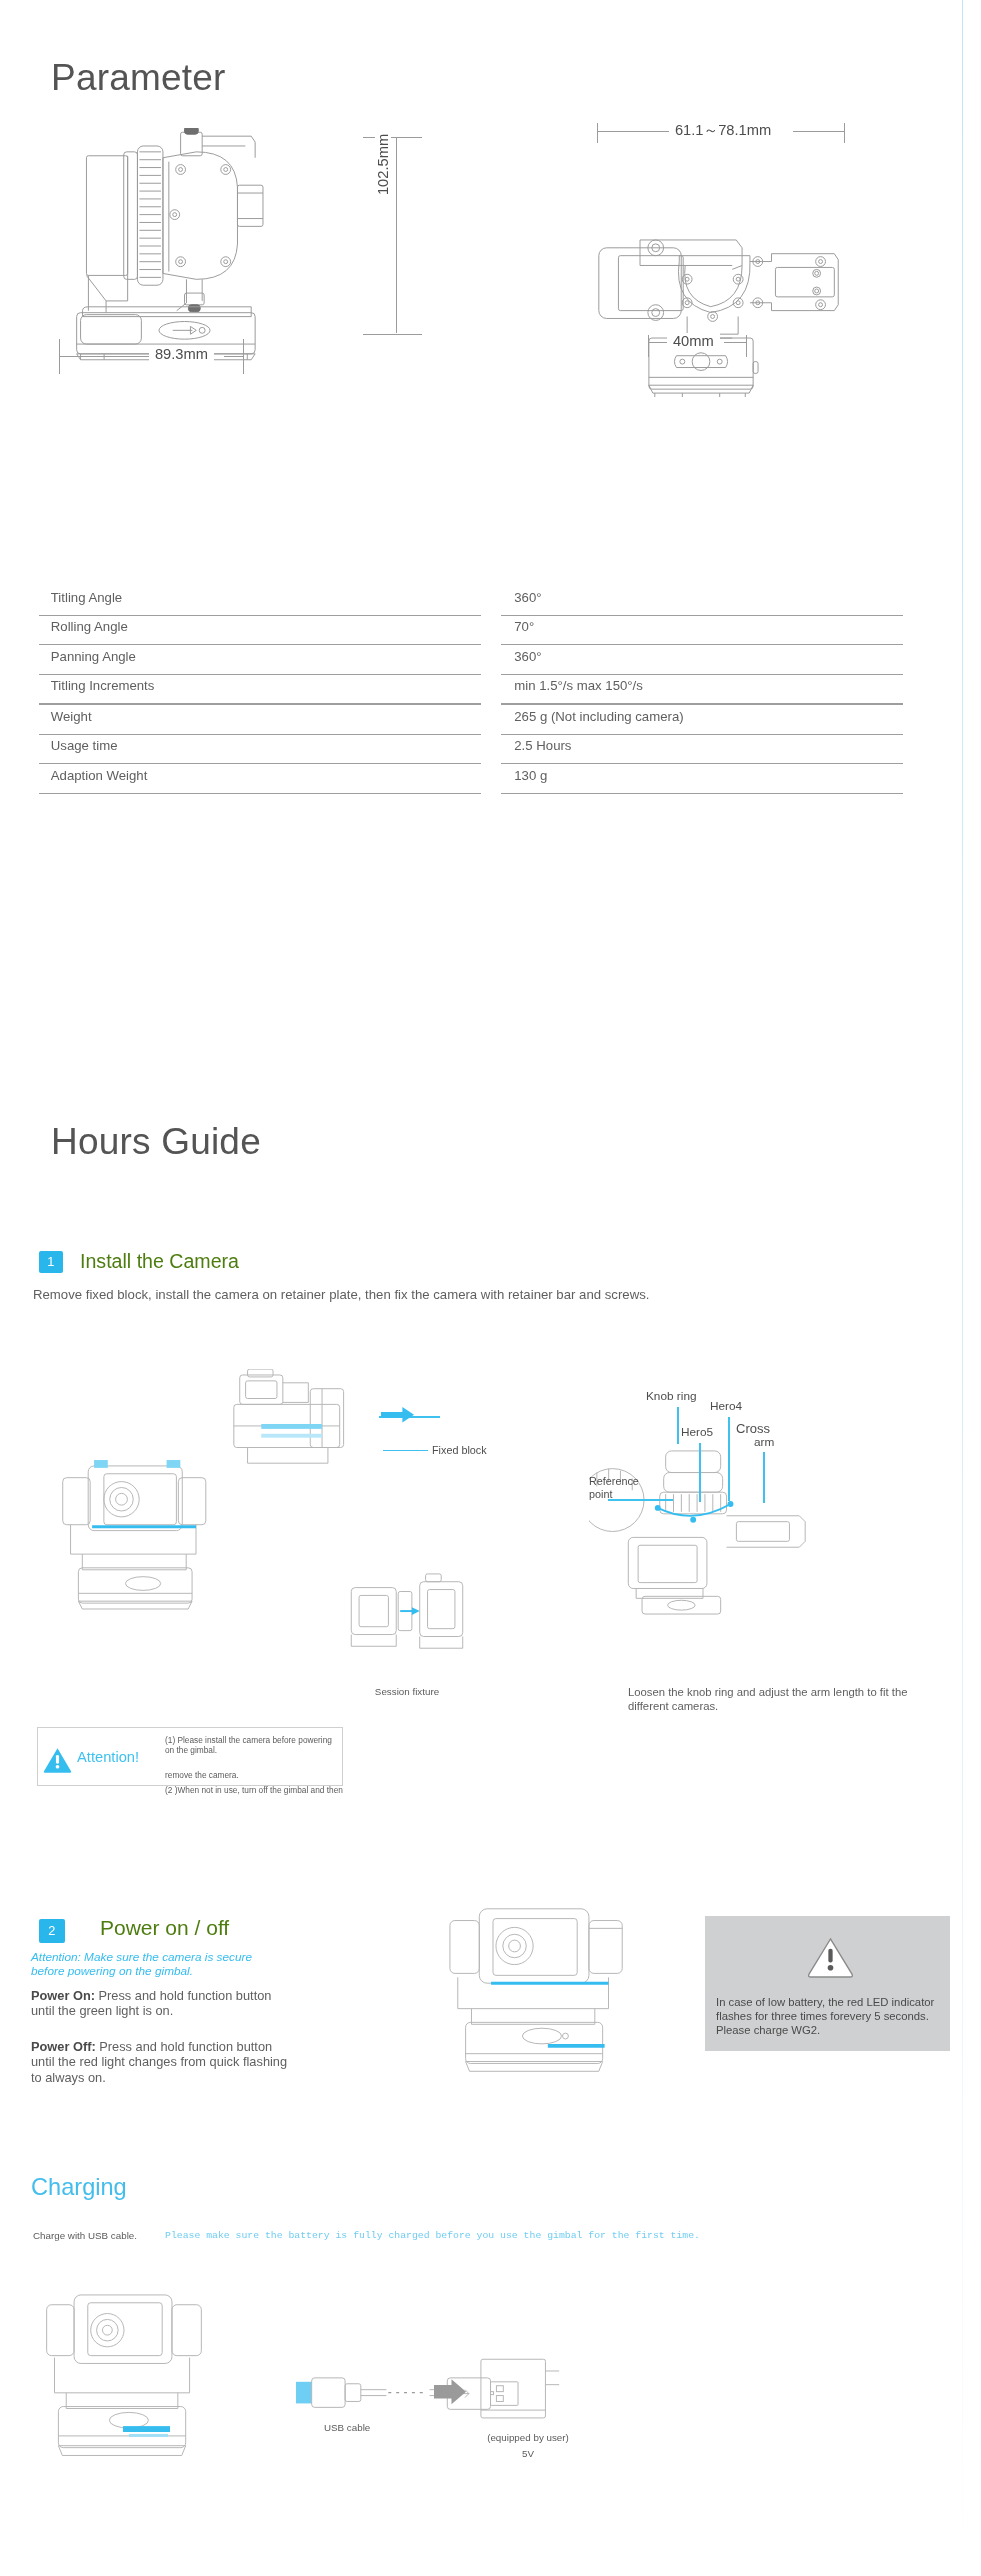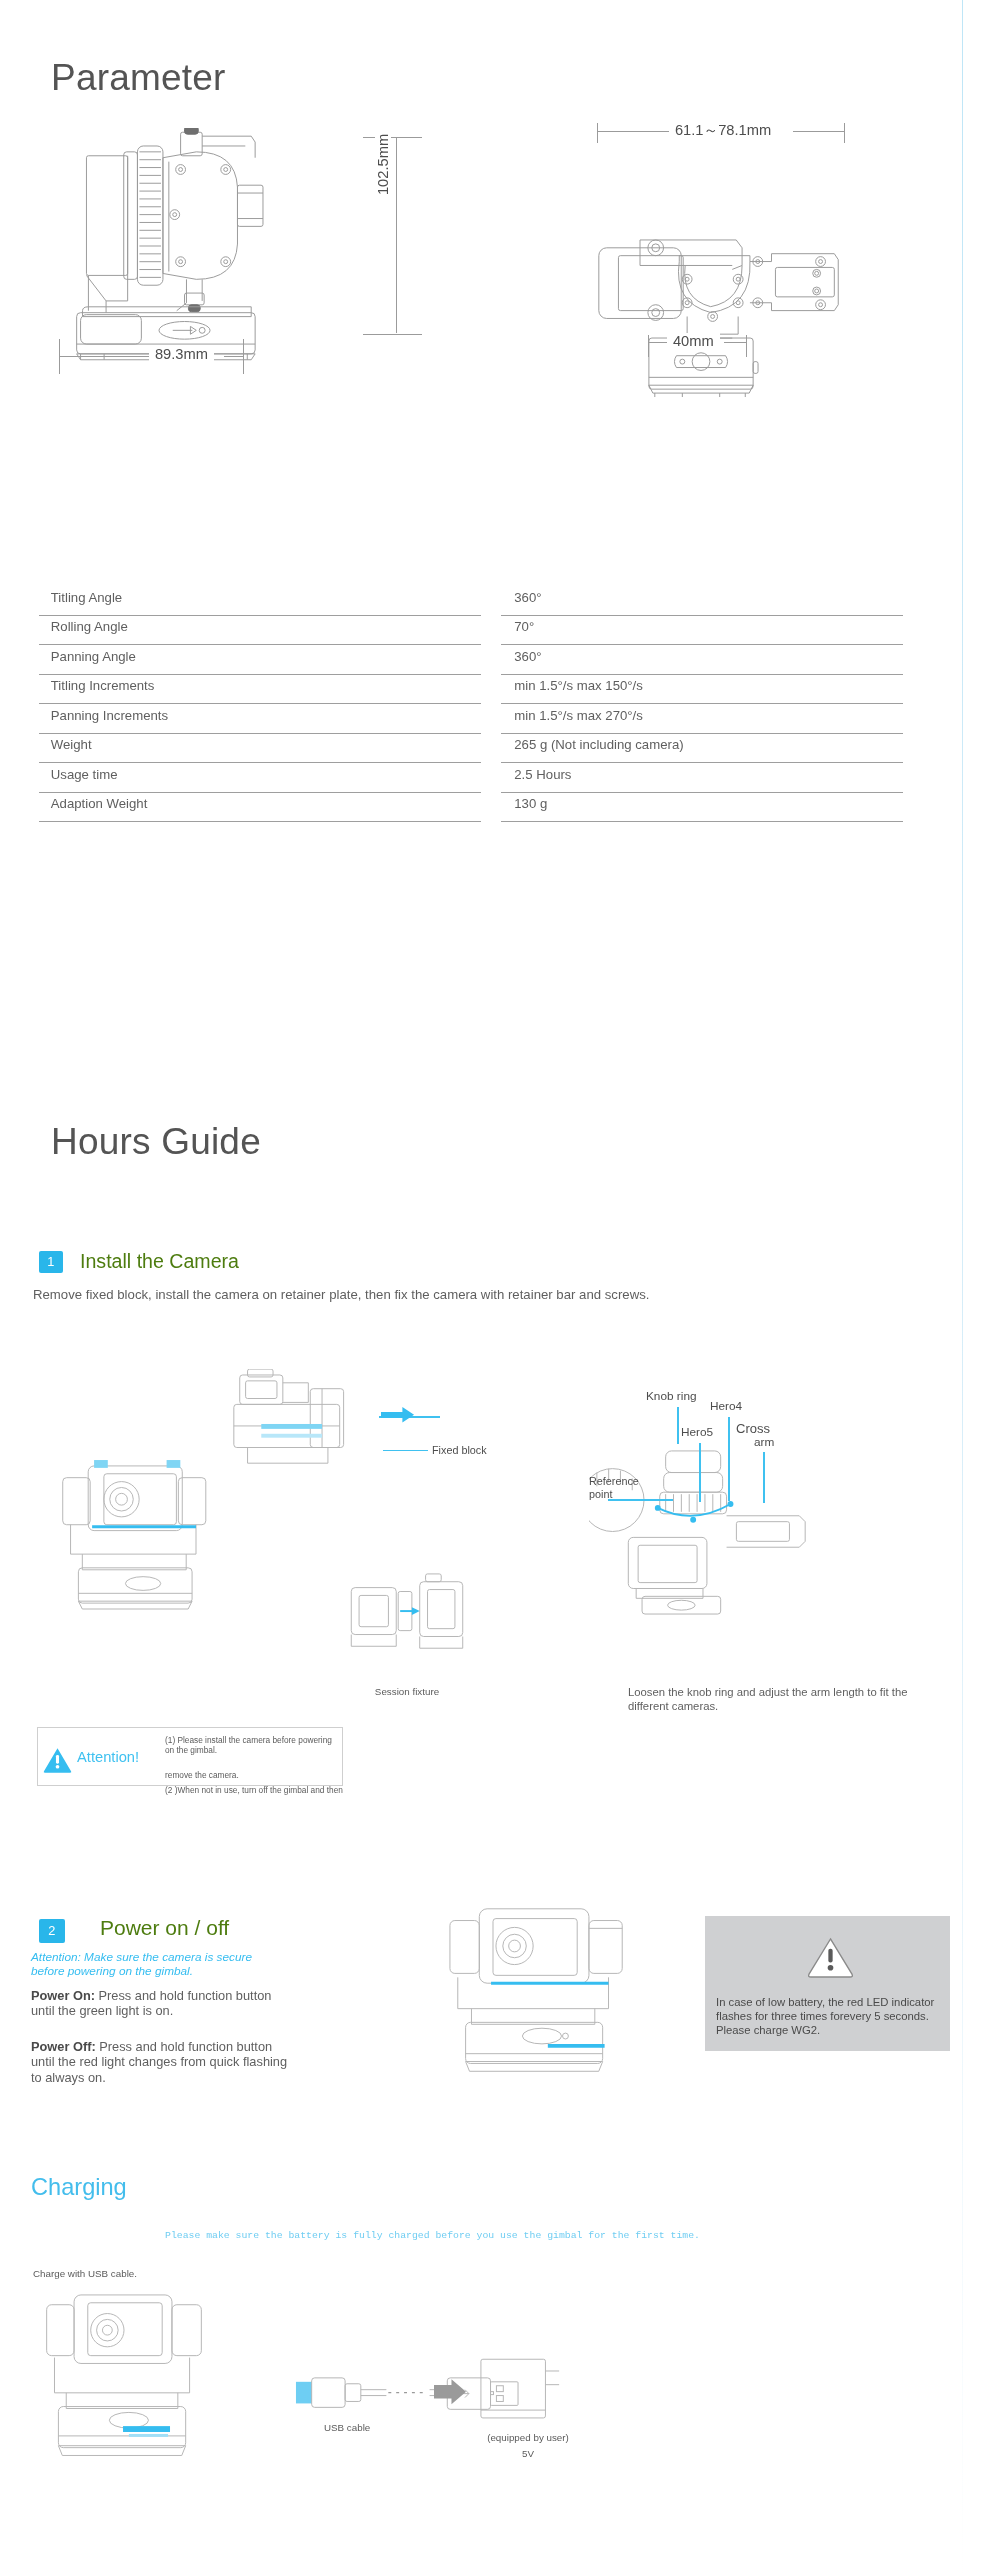--- a/index.html
+++ b/index.html
@@ -300,24 +300,20 @@
     <div class="spec-row">
       <div class="spec-name">Titling Increments</div>
       <div class="spec-value">min 1.5°/s max 150°/s</div>
     </div>
     <div class="spec-sep">
         <div class="s1"></div>
         <div class="gap"></div>
         <div class="s2"></div>
       </div>
 
-    <div class="spec-row">
-      <div class="spec-name">Panning Increments</div>
-      <div class="spec-value">min 1.5°/s max 270°/s</div>
-    </div>
     <div class="spec-sep">
         <div class="s1"></div>
         <div class="gap"></div>
         <div class="s2"></div>
       </div>
 
     <div class="spec-row">
       <div class="spec-name">Weight</div>
       <div class="spec-value">265 g  (Not including camera)</div>
     </div>
@@ -532,21 +528,21 @@
   <div style="position:absolute; left:807px; top:1937px;">
     <svg width="47" height="41" viewBox="0 0 48 42">
       <path d="M24 2 L46 38 Q47.5 41 44 41 L4 41 Q0.5 41 2 38 Z" fill="#ffffff" stroke="#8a8a8a" stroke-width="1.4"></path>
       <rect x="21.8" y="12" width="4.4" height="14" rx="2" fill="#5a5a5a"></rect>
       <circle cx="24" cy="31.5" r="2.9" fill="#5a5a5a"></circle>
     </svg>
   </div>
   <div class="graybox-text">In case of low battery, the red LED indicator flashes for three times forevery 5 seconds. Please charge WG2.</div>
 
   <div id="title-charging">Charging</div>
-  <div class="charge-note" style="left:33px; top:2230px; color:#5b5b5b;margin-top:38px;">Charge with USB cable.</div>
+  <div class="charge-note" style="left:33px; top:2230px; color:#5b5b5b;">Charge with USB cable.</div>
   <div class="charge-note" style="left:165px; top:2230px; color:#6fcdf2;font-family:Liberation Mono, monospace;">Please make sure the battery is fully charged before you use the gimbal for the first time.</div>
 
   <div class="draw" style="left:31px; top:2287px;">
     <svg width="186" height="196" viewBox="0 0 190 200">
       <g class="ln2">
         <rect x="44" y="8" width="100" height="70" rx="7"></rect>
         <rect x="58" y="16" width="76" height="54" rx="3"></rect>
         <circle cx="78" cy="44" r="17"></circle>
           <circle cx="78" cy="44" r="11"></circle>
           <circle cx="78" cy="44" r="5"></circle>

